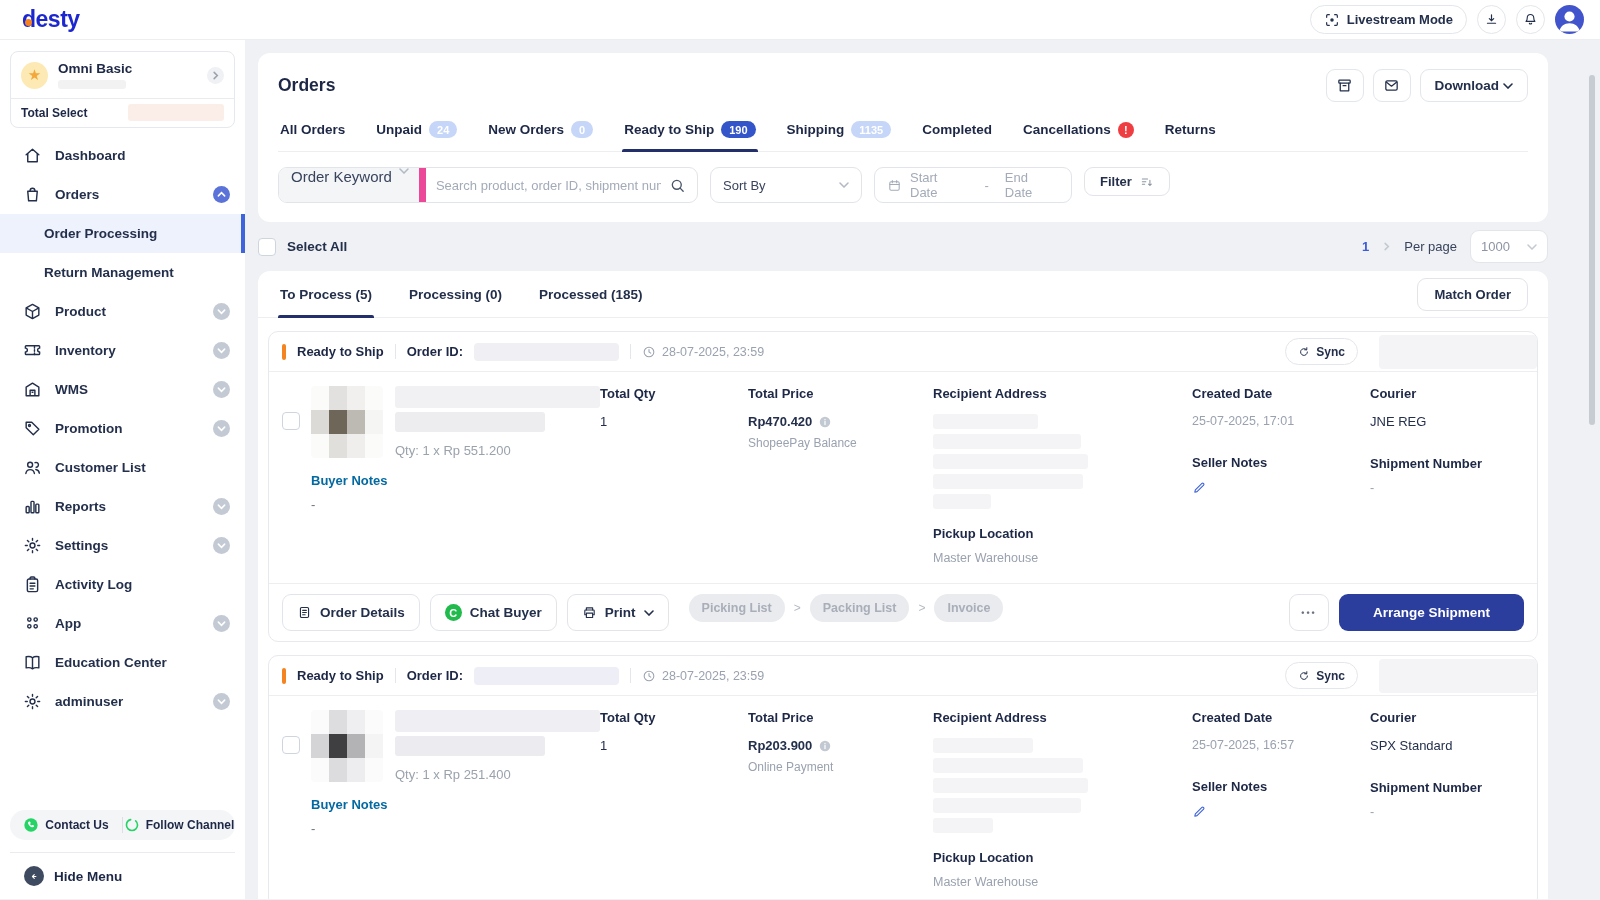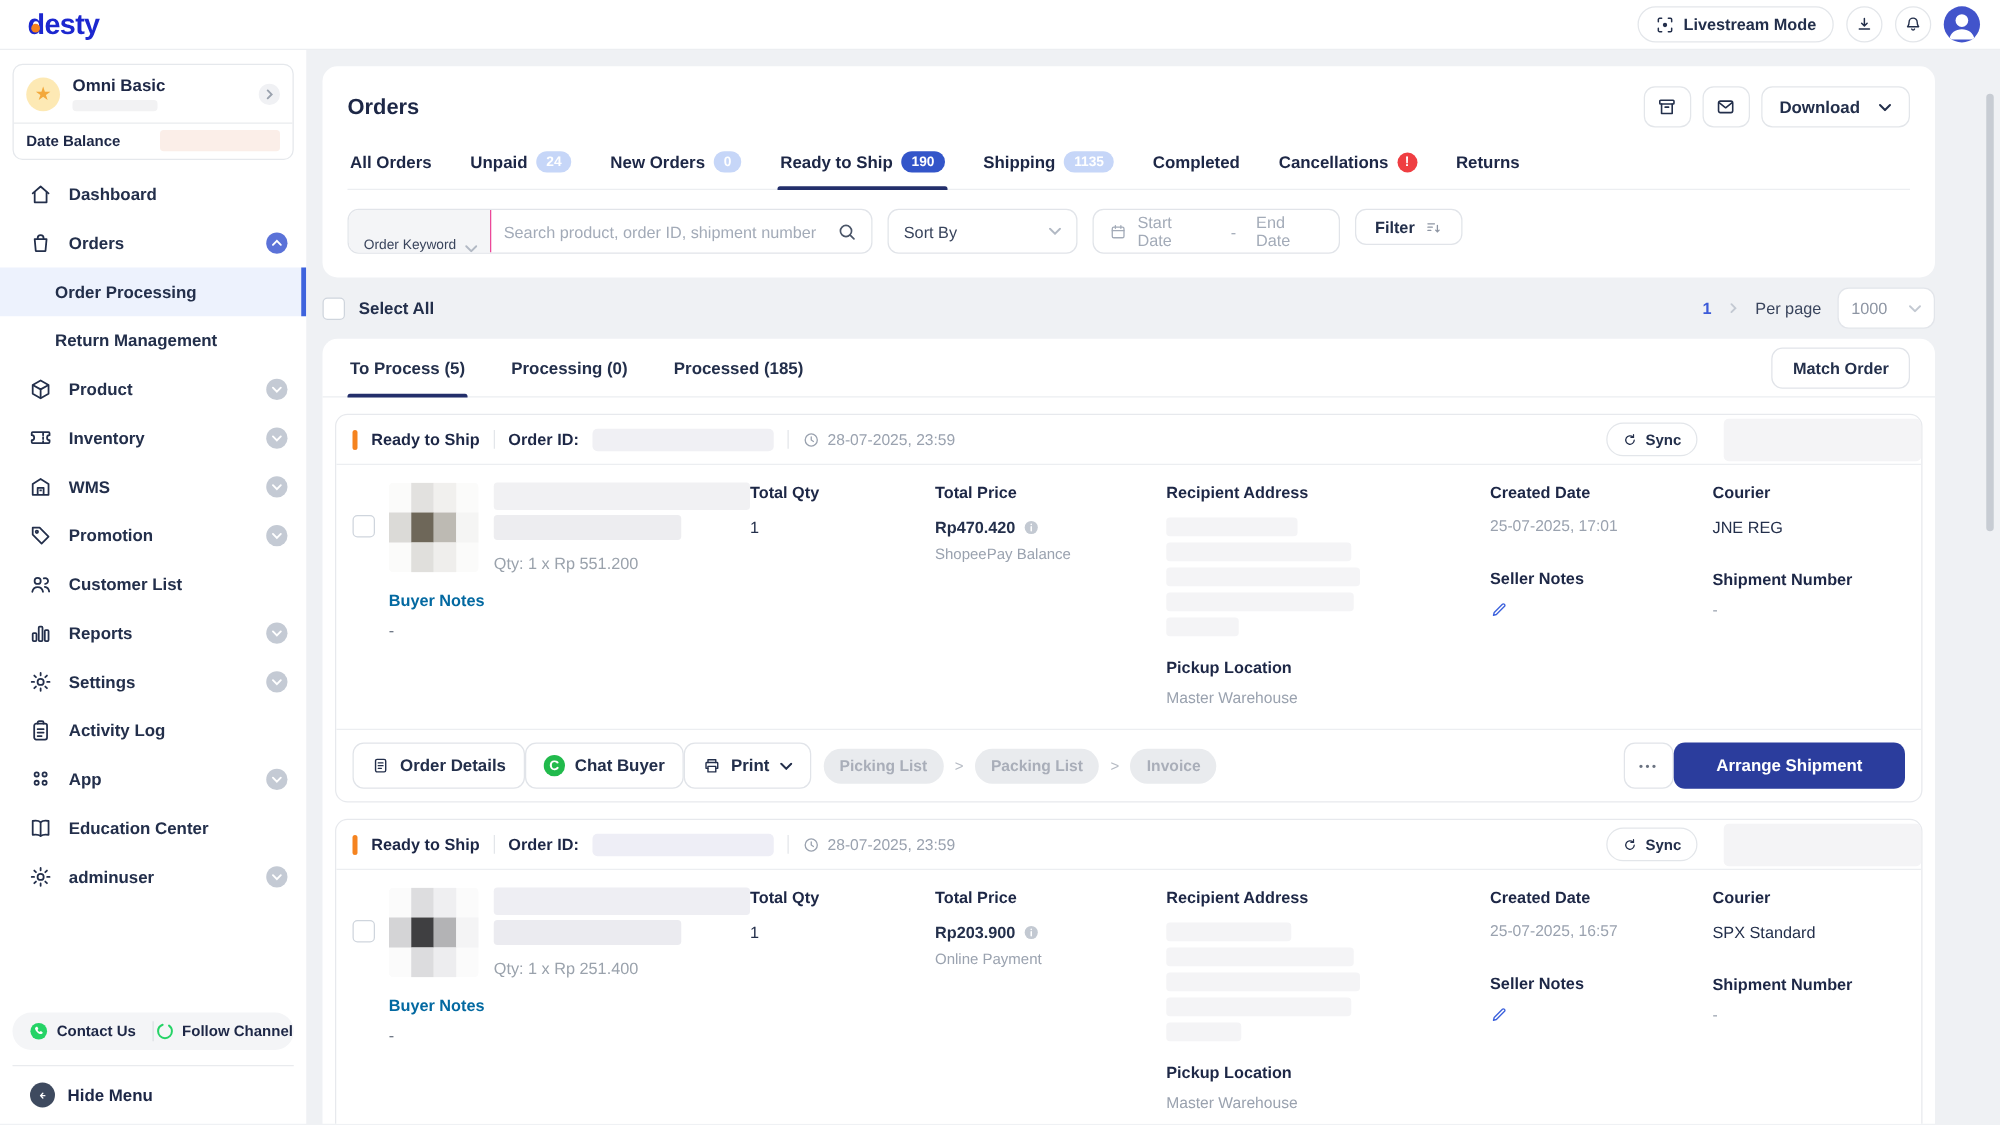--- a/index.html
+++ b/index.html
@@ -41,30 +41,30 @@
 .hide-row{border-top:1px solid #e9ebee;margin-top:12px;display:flex;align-items:center;gap:10px;padding:13px 0 13px 14px;font-weight:800;font-size:13.5px;color:#1d2746;cursor:pointer}
 .hide-circle{width:20px;height:20px;border-radius:50%;background:#3e4a5f;display:flex;align-items:center;justify-content:center;flex:none}
 
 .main{flex:1;padding:13px 52px 0 13px;overflow:hidden}
 .card{background:#fff;border-radius:12px}
 .header-card{padding:0 20px}
 .title-row{display:flex;align-items:center;justify-content:space-between;padding:16px 0 8px}
 .page-title{font-size:17.5px;font-weight:800;color:#1d2746}
 .title-actions{display:flex;gap:9px}
 .icon-btn{width:38px;height:33px;border:1px solid #e3e6ea;border-radius:9px;background:#fff;display:flex;align-items:center;justify-content:center;color:#232f4b;cursor:pointer}
-.download-btn{display:flex;align-items:center;gap:15px;border:1px solid #e3e6ea;border-radius:9px;padding:0 14px;height:33px;font-weight:700;font-size:13.5px;background:#fff;color:#232f4b;cursor:pointer}
+.download-btn{display:flex;align-items:center;gap:4px;border:1px solid #e3e6ea;border-radius:9px;padding:0 14px;height:33px;font-weight:700;font-size:13.5px;background:#fff;color:#232f4b;cursor:pointer}
 .tabs-row{display:flex;gap:27px;border-bottom:1px solid #eceef1}
 .tab{display:flex;align-items:center;gap:7px;padding:11px 2px 13px;font-weight:700;font-size:13.5px;color:#1d2746;cursor:pointer;position:relative;white-space:nowrap}
 .tab.active::after{content:"";position:absolute;left:0;right:0;bottom:-1px;height:3px;background:#232f6b;border-radius:2px 2px 0 0}
 .badge{min-width:10px;padding:2.5px 8px;border-radius:10px;font-size:11px;font-weight:700;color:#fff;background:#c6d6f8;text-align:center;line-height:1.1}
 .badge.dark{background:#3355c9}
 .badge.red{width:16px;height:16px;padding:0;border-radius:50%;background:#ef3e42;display:flex;align-items:center;justify-content:center}
 .filter-row{display:flex;gap:12px;padding:15px 0 19px}
 .search-wrap{display:flex;align-items:center;width:420px;height:36px;border:1px solid #e1e4e9;border-radius:9px;overflow:hidden;background:#fff}
-.kw-select{display:flex;align-items:flex-end;gap:7px;background:#f4f5f7;height:100%;padding:0 10px 0 12px;font-size:11px;color:#39445c;border-right:1px solid #ec4899;cursor:pointer;white-space:nowrap}
+.kw-select{display:flex;align-items:flex-start;gap:7px;background:#f4f5f7;height:100%;padding:0 10px 0 12px;font-size:15px;color:#39445c;border-right:7px solid #ec4899;cursor:pointer;white-space:nowrap}
 .kw-select .cv{color:#b2b9c4}
 .search-input{flex:1;border:none;outline:none;padding:0 8px 0 10px;font-size:13px;color:#333;background:transparent}
 .search-input::placeholder{color:#a3abb8}
 .search-ico{padding-right:11px;color:#4a5568}
 .select-box{display:flex;align-items:center;justify-content:space-between;width:152px;height:36px;border:1px solid #e1e4e9;border-radius:9px;padding:0 12px;color:#39445c;font-size:13px;background:#fff;cursor:pointer}
 .select-box .cv{color:#b2b9c4}
 .date-box{display:flex;align-items:center;gap:8px;width:198px;height:36px;border:1px solid #e1e4e9;border-radius:9px;padding:0 12px;color:#a3abb8;font-size:13px;background:#fff;cursor:pointer}
 .filter-btn{display:flex;align-items:center;gap:8px;height:29px;border:1px solid #e1e4e9;border-radius:9px;padding:0 15px;font-weight:700;font-size:13px;background:#fff;color:#232f4b;cursor:pointer}
 
 .select-row{display:flex;align-items:center;justify-content:space-between;height:49px}
@@ -108,21 +108,21 @@
 .notes-val{color:#6a7382;margin-top:9px}
 .col-label{font-weight:800;font-size:13px;color:#1d2746;margin-bottom:13px}
 .col-val{color:#232f4b;font-size:13px}
 .price-row{display:flex;align-items:center;gap:6px;font-weight:700;color:#232f4b}
 .pay-method{color:#9aa2af;font-size:12px;margin-top:7px}
 .addr-blur{display:flex;flex-direction:column;gap:5px}
 .addr-blur div{background:#f4f4f6;border-radius:3px;height:15px}
 .sub-label{font-weight:800;font-size:13px;color:#1d2746;margin-top:17px;margin-bottom:10px}
 .grey-val{color:#9aa2af;font-size:12.5px}
 .pencil{color:#3e63dd;margin-top:2px;cursor:pointer}
-.oc-footer{display:flex;align-items:center;gap:0;border-top:1px solid #eceef1;padding:10px 13px}
+.oc-footer{display:flex;align-items:flex-start;gap:10px;border-top:1px solid #eceef1;padding:10px 13px}
 .ft-btn{display:flex;align-items:center;gap:8px;height:37px;border:1px solid #e1e4e9;border-radius:9px;padding:0 14px;font-weight:700;font-size:13.5px;background:#fff;color:#232f4b;cursor:pointer}
 .chat-ico{width:17px;height:17px;border-radius:50%;background:#21ba4c;color:#fff;font-size:11px;font-weight:800;display:flex;align-items:center;justify-content:center}
 .pills{display:flex;align-items:center;gap:9px;margin-left:10px}
 .pill-grey{background:#e9ebee;color:#a9aeb9;border-radius:15px;padding:7px 13px;font-weight:700;font-size:12.5px;cursor:pointer}
 .pill-sep{color:#b6bbc4;font-size:12px}
 .more-btn{margin-left:auto;width:40px;height:37px;border:1px solid #e1e4e9;border-radius:9px;background:#fff;color:#6a7280;display:flex;align-items:center;justify-content:center;font-size:9px;letter-spacing:2px;font-weight:800;cursor:pointer}
 .primary-btn{height:37px;background:#2b3d9d;color:#fff;border:none;border-radius:9px;padding:0 34px;font-weight:800;font-size:13.5px;cursor:pointer}
 .scroll-thumb{position:absolute;right:5px;top:75px;width:6px;height:350px;border-radius:3px;background:#c7ccd3}
 .info-ico{color:#c3c9d2}
 </style>
@@ -175,21 +175,21 @@
         <div class="plan-name">Omni Basic</div>
         <div class="plan-blur"></div>
       </div>
       <span class="plan-chev">
             <svg width="9" height="9" viewBox="0 0 10 10" fill="none" stroke="currentColor" stroke-width="1.7" stroke-linecap="round">
               <path d="M3.5 1.5 7 5 3.5 8.5"></path>
             </svg>
           </span>
     </div>
     <div class="plan-balance">
-      <span class="balance-label">Date Balance</span>
+      <span class="balance-label">Total Select</span>
       <span class="balance-blur"></span>
     </div>
   </div>
   <div class="menu">
     <div class="mitem">
       <span class="micon">
             <svg width="19" height="19" viewBox="0 0 24 24" fill="none" stroke="currentColor" stroke-width="1.8" stroke-linecap="round" stroke-linejoin="round">
               <path d="M4 11 12 4l8 7"></path>
               <path d="M6 9.8V20h12V9.8"></path>
             </svg>

